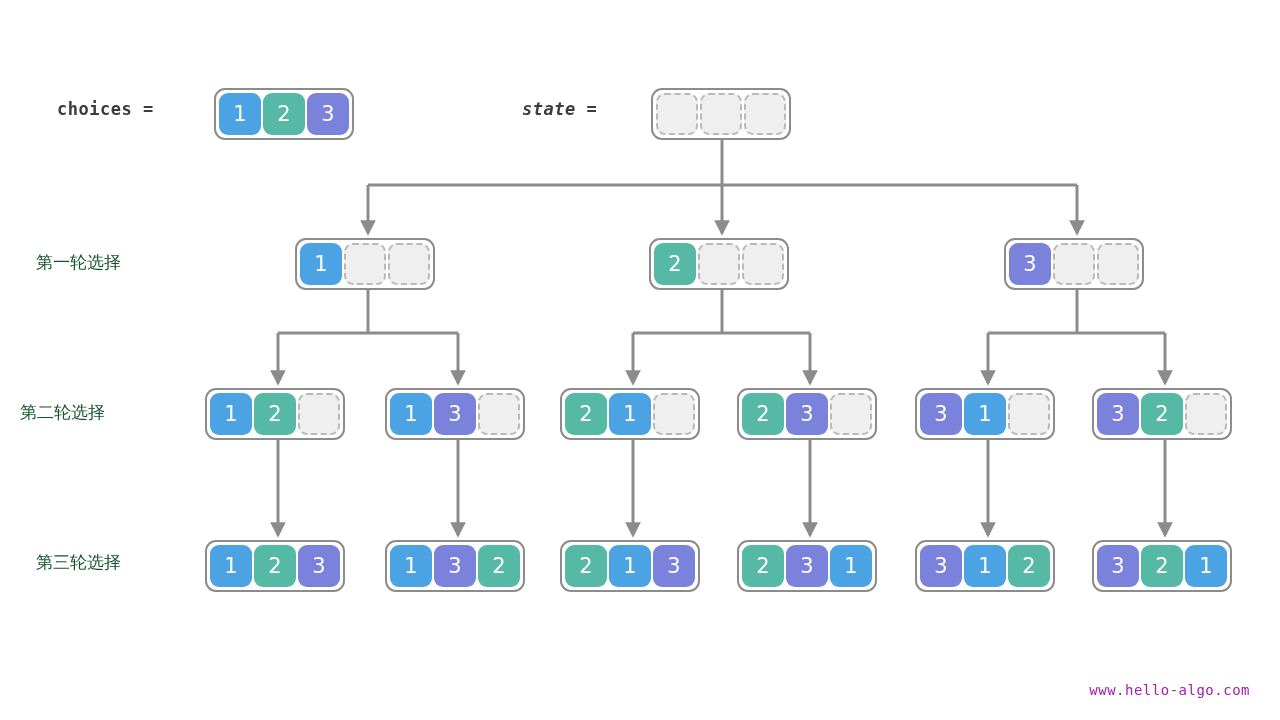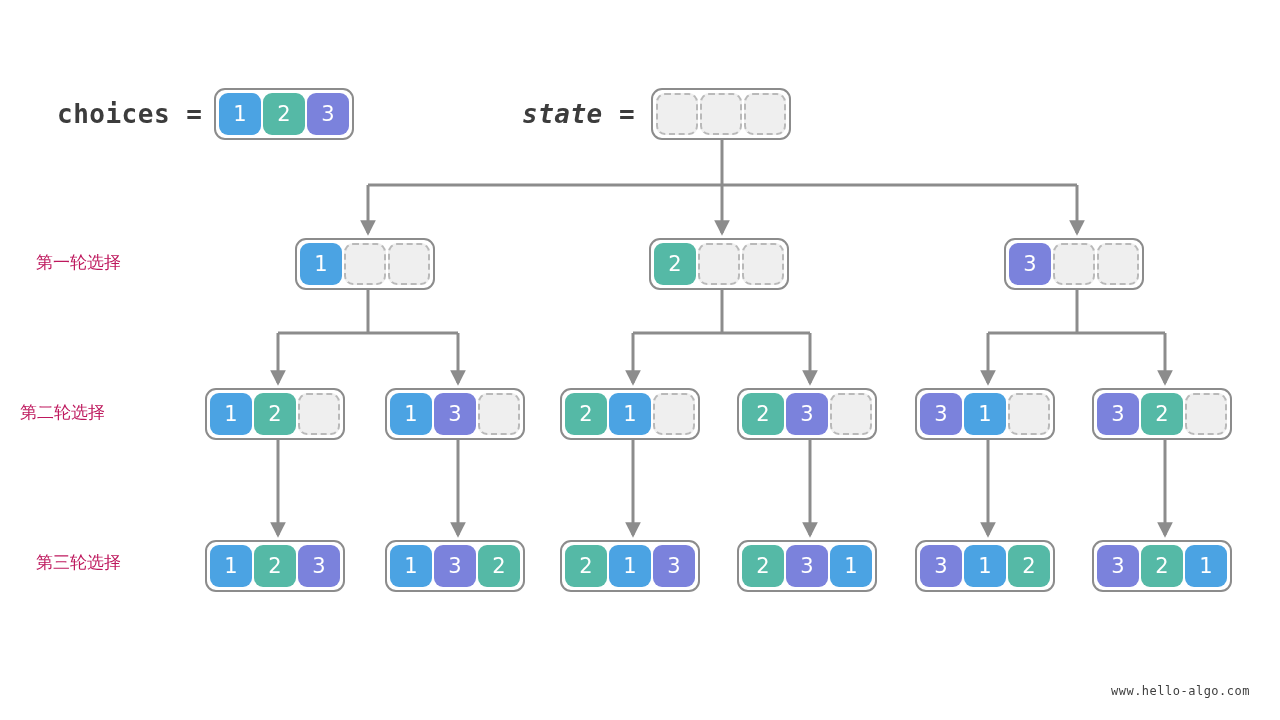--- a/index.html
+++ b/index.html
@@ -28,32 +28,32 @@
     width: 1280px;
     height: 720px;
     pointer-events: none;
   }
 
   
   .hdr-label {
     position: absolute;
     font-family: "DejaVu Sans Mono", "Liberation Mono", monospace;
     font-weight: bold;
-    font-size: 26px;
+    font-size: 17px;
     color: #3c3c3c;
     white-space: nowrap;
     letter-spacing: 0.5px;
   }
 
   
   .row-label {
     position: absolute;
     font-family: "DejaVu Sans", "Liberation Sans", sans-serif;
     font-size: 17px;
-    color: #be185d;
+    color: #14532d;
     white-space: nowrap;
   }
 
   
   .node {
     position: absolute;
     display: flex;
     align-items: center;
     box-sizing: border-box;
     border: 2.5px solid #8c8c8c;
@@ -83,22 +83,22 @@
   .cell.v1 { background: #4ba3e3; }
   .cell.v2 { background: #55b9a6; }
   .cell.v3 { background: #7b82dc; }
 
   
   #watermark {
     position: absolute;
     right: 30px;
     bottom: 22px;
     font-family: "DejaVu Sans Mono", "Liberation Mono", monospace;
-    font-size: 12px;
-    color: #404040;
+    font-size: 14px;
+    color: #a21caf;
     letter-spacing: 0.5px;
     white-space: nowrap;
   }
 </style>
 </head>
 <body>
 
 <div id="canvas">
 
   <svg id="edges" viewBox="0 0 1280 720" width="1280" height="720">

